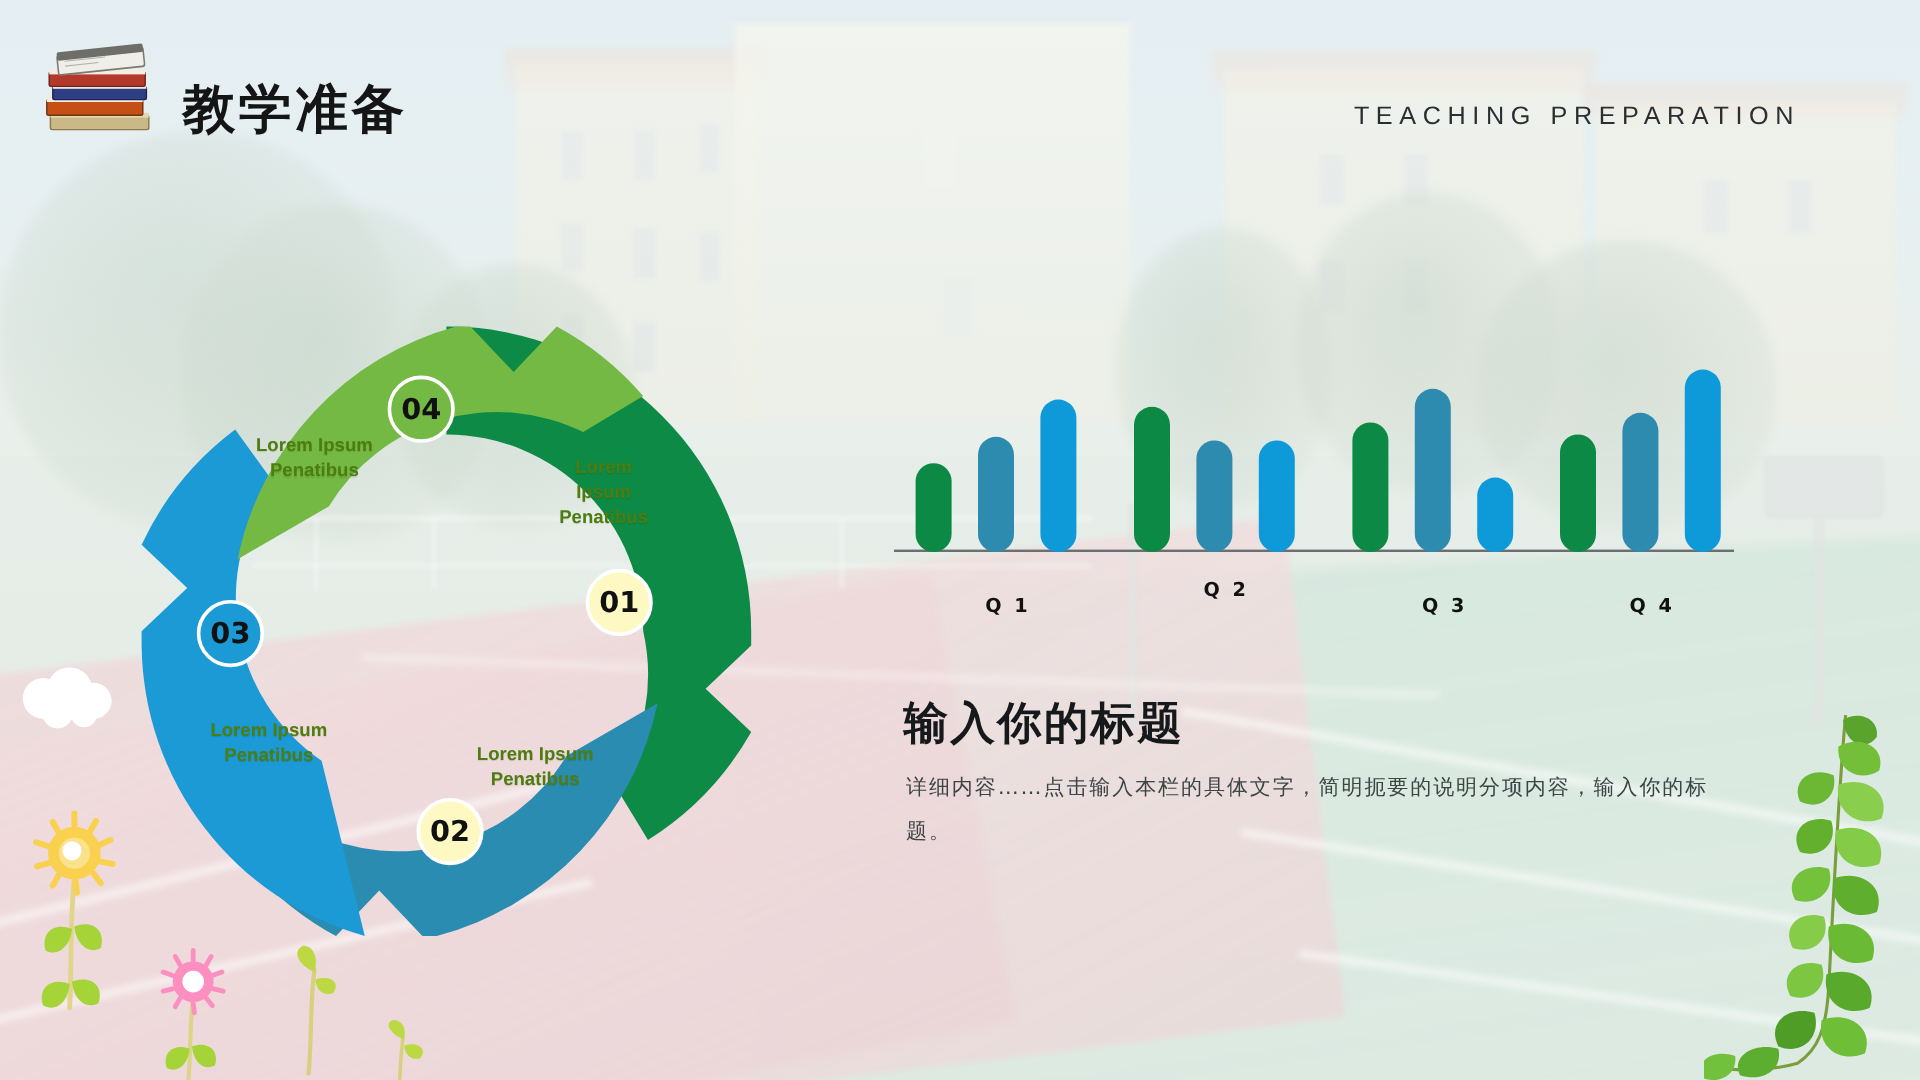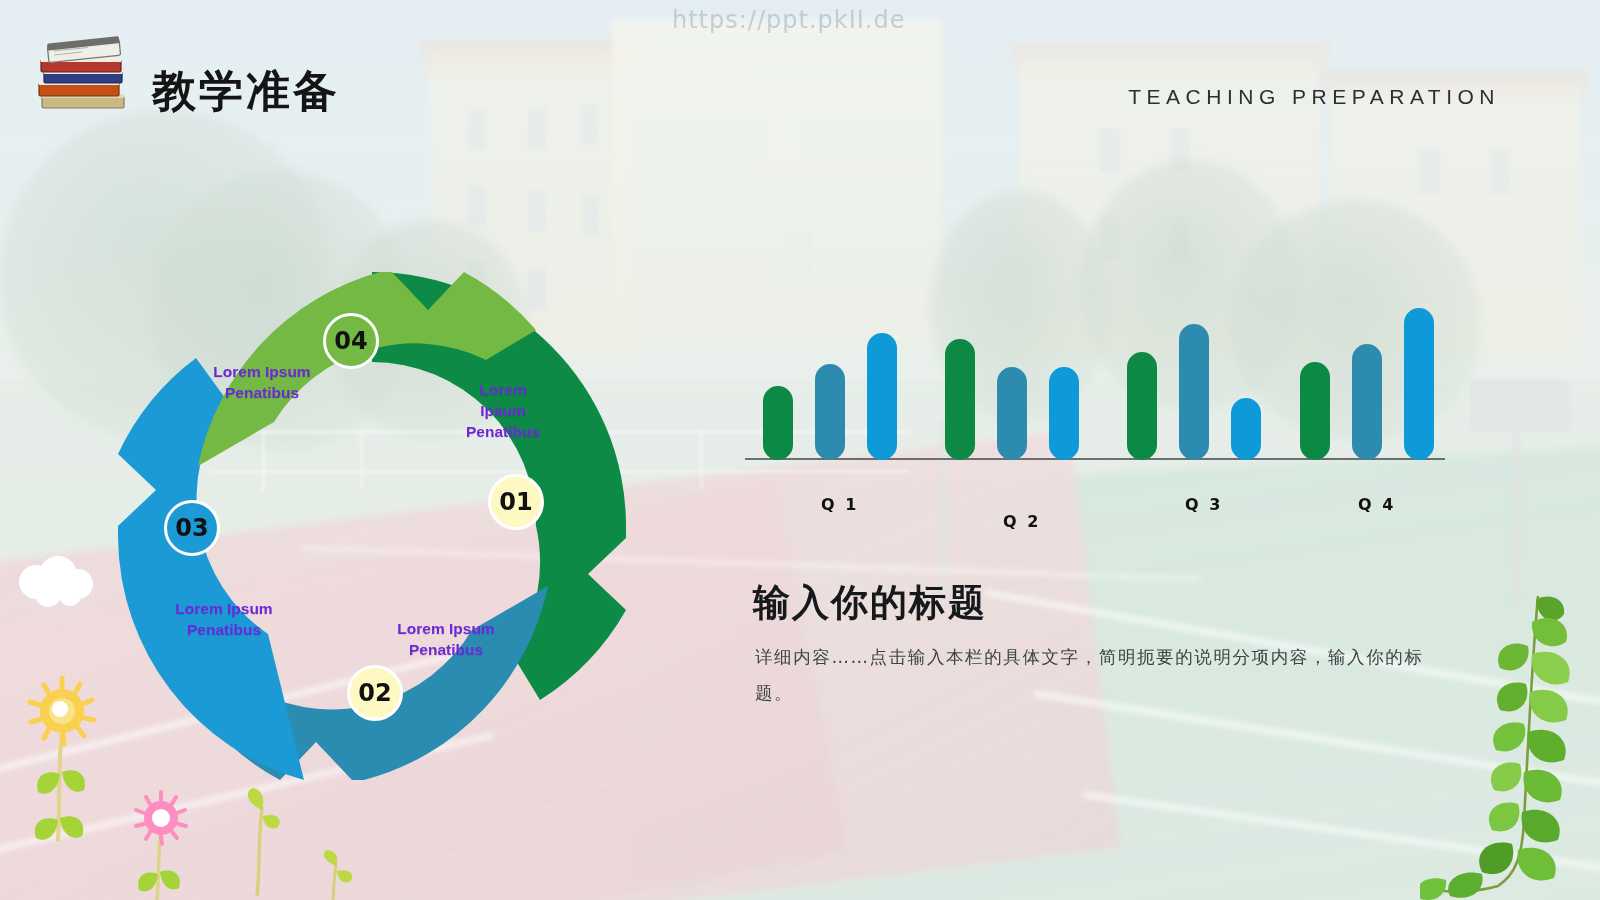--- a/index.html
+++ b/index.html
@@ -105,21 +105,21 @@
   }
   .hdr-en {
     position:absolute; right:100px; top:85px;
     font-size:21px; letter-spacing:5.5px; color:#2a2f33;
   }
 
   
   .donut { position:absolute; left:108px; top:262px; width:528px; height:528px; }
   .seg-label {
     position:absolute;
-    color:#6d28d9; font-weight:bold; font-size:15.5px;
+    color:#4d7c0f; font-weight:bold; font-size:15.5px;
     text-align:center; line-height:1.35;
     text-shadow:0 1px 1px rgba(0,0,0,.10);
     pointer-events:none;
   }
   .badge {
     position:absolute;
     width:56px; height:56px; border-radius:50%;
     border:3.5px solid #ffffff;
     display:flex; align-items:center; justify-content:center;
     font-size:24px; font-weight:bold; color:#111;
@@ -225,21 +225,20 @@
     <div class="hoop-pole" style="left:1512px;top:430px;width:8px;height:175px;"></div>
 
     <div class="track-line" style="left:-40px;top:700px;width:600px;transform:rotate(-14deg);"></div>
     <div class="track-line" style="left:-20px;top:790px;width:520px;transform:rotate(-13deg);"></div>
     <div class="track-line" style="left:980px;top:650px;width:700px;transform:rotate(10deg);"></div>
     <div class="track-line" style="left:1030px;top:740px;width:640px;transform:rotate(9deg);"></div>
     <div class="track-line" style="left:1080px;top:830px;width:560px;transform:rotate(8deg);"></div>
     <div class="track-line" style="left:300px;top:560px;width:900px;transform:rotate(2deg);opacity:.55;"></div>
   </div>
 
-  <div class="watermark">https://ppt.pkII.de</div>
 
   <div class="books">
     <svg viewBox="0 0 108 80" width="108" height="80">
       <g>
         <rect x="14" y="60" width="82" height="12" rx="1.5" fill="#cbb887" stroke="#8c7b4e" stroke-width="1.2"></rect>
         <rect x="14" y="58" width="82" height="4" fill="#e4d8b4"></rect>
         <rect x="11" y="47" width="80" height="13" rx="1.5" fill="#c64f16" stroke="#6e3411" stroke-width="1.2"></rect>
         <rect x="11" y="45" width="80" height="4" fill="#f3ece0"></rect>
         <rect x="16" y="36" width="78" height="11" rx="1.5" fill="#2e3f86" stroke="#1b2651" stroke-width="1.2"></rect>
         <rect x="16" y="34" width="78" height="4" fill="#efe8da"></rect>
@@ -337,21 +336,21 @@
         <div class="bar" style="left: 304px; height: 93px; background: rgb(14, 154, 217);"></div>
         <div class="bar" style="left: 382px; height: 108.5px; background: rgb(12, 138, 69);"></div>
         <div class="bar" style="left: 434px; height: 136.4px; background: rgb(46, 139, 176);"></div>
         <div class="bar" style="left: 486px; height: 62px; background: rgb(14, 154, 217);"></div>
         <div class="bar" style="left: 555px; height: 97.65px; background: rgb(12, 138, 69);"></div>
         <div class="bar" style="left: 607px; height: 116.25px; background: rgb(46, 139, 176);"></div>
         <div class="bar" style="left: 659px; height: 151.9px; background: rgb(14, 154, 217);"></div>
       </div>
     <div id="cats">
         <div class="grp-label" style="left: 76px; top: 205px;">Q 1</div>
-        <div class="grp-label" style="left: 258px; top: 222px;">Q 2</div>
+        <div class="grp-label" style="left: 258px; top: 192px;">Q 2</div>
         <div class="grp-label" style="left: 440px; top: 205px;">Q 3</div>
         <div class="grp-label" style="left: 613px; top: 205px;">Q 4</div>
       </div>
   </div>
 
   <div class="body-title">输入你的标题</div>
   <div class="body-text">详细内容……点击输入本栏的具体文字，简明扼要的说明分项内容，输入你的标题。</div>
 
   <div class="cloud">
     <svg viewBox="0 0 92 52" width="92" height="52">

